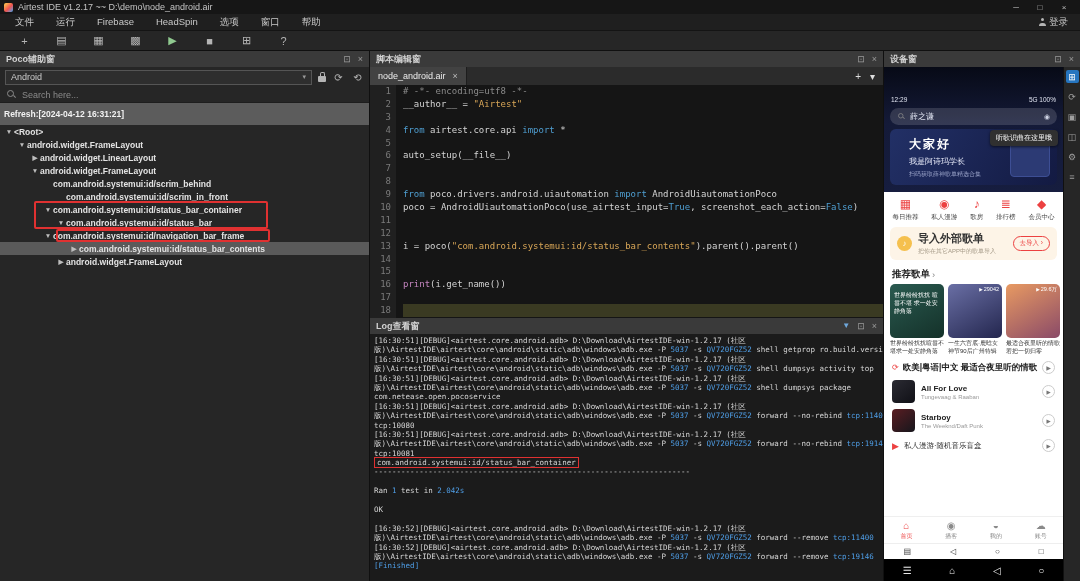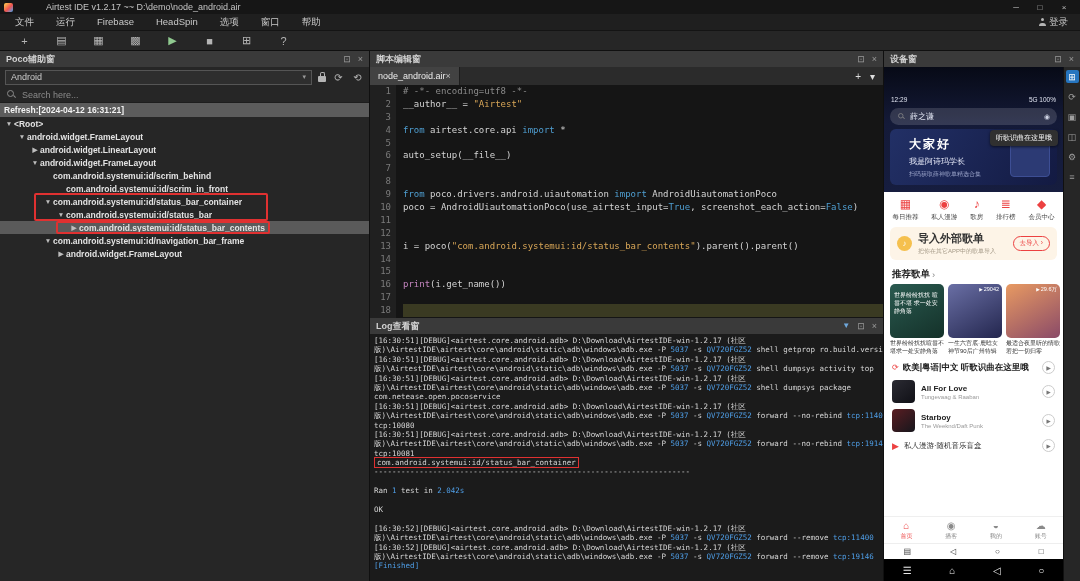--- a/index.html
+++ b/index.html
@@ -2,21 +2,21 @@
 <html><head>
 <meta charset="utf-8">
 <style>
   *{box-sizing:border-box;margin:0;padding:0;}
   html,body{width:1080px;height:581px;overflow:hidden;}
   body{background:#1d1d1d;font-family:"Liberation Sans",sans-serif;color:#ccc;position:relative;font-size:10px;}
 
   
   .titlebar{height:14px;background:#161616;display:flex;align-items:center;padding:0 4px;}
   .app-icon{width:9px;height:9px;border-radius:2px;background:linear-gradient(135deg,#ffd54f,#ef5350 55%,#42a5f5);margin-right:5px;flex:none;}
-  .tb-title{font-size:9px;color:#c4c4c4;white-space:nowrap;margin-left:28px;}
+  .tb-title{font-size:9px;color:#c4c4c4;white-space:nowrap;}
   .win-btns{margin-left:auto;display:flex;}
   .win-btn{width:24px;height:14px;display:flex;align-items:center;justify-content:center;font-size:8px;color:#bdbdbd;}
 
   
   .menubar{height:17px;background:#1f1f1f;display:flex;align-items:center;padding-left:4px;border-bottom:1px solid #141414;}
   .menu-item{padding:0 11px;font-size:9.5px;color:#c9c9c9;}
   .menu-right{margin-left:auto;display:flex;align-items:center;padding-right:12px;gap:3px;color:#c9c9c9;font-size:9.5px;}
   .person-icon{position:relative;width:8px;height:8px;display:inline-block;}
   .person-icon::before{content:"";position:absolute;top:0;left:2.5px;width:3px;height:3px;border-radius:50%;background:#b5b5b5;}
   .person-icon::after{content:"";position:absolute;bottom:0;left:.5px;width:7px;height:3.5px;border-radius:3.5px 3.5px 0 0;background:#b5b5b5;}
@@ -38,34 +38,34 @@
   .poco-select .caret{margin-left:auto;font-size:7px;color:#999;}
   .ctl-icon{color:#b5b5b5;font-size:10px;width:13px;text-align:center;}
   .lock-icon{position:relative;width:8px;height:6px;background:#b5b5b5;border-radius:1px;margin-top:4px;}
   .lock-icon::before{content:"";position:absolute;top:-4px;left:1.5px;width:3.5px;height:4px;border:1px solid #b5b5b5;border-bottom:none;border-radius:2px 2px 0 0;}
   .search-row{height:16px;display:flex;align-items:center;padding:0 7px;gap:6px;flex:none;border-bottom:1px solid #1e1e1e;}
   .mag-icon{position:relative;width:9px;height:9px;flex:none;}
   .mag-icon::before{content:"";position:absolute;top:0;left:0;width:5px;height:5px;border:1.2px solid #8a8a8a;border-radius:50%;}
   .mag-icon::after{content:"";position:absolute;left:6px;top:6px;width:3px;height:1.2px;background:#8a8a8a;transform:rotate(45deg);}
   .search-input{flex:1;background:transparent;border:none;outline:none;color:#aaa;font-size:9px;font-family:"Liberation Sans",sans-serif;}
   .search-input::placeholder{color:#8a8a8a;}
-  .refresh-row{height:14px;background:#5c5c5c;color:#f2f2f2;font-size:8.5px;font-weight:bold;display:flex;align-items:center;padding:0 4px;flex:none;}
+  .refresh-row{height:22px;background:#5c5c5c;color:#f2f2f2;font-size:8.5px;font-weight:bold;display:flex;align-items:center;padding:0 4px;flex:none;}
   .tree{position:relative;flex:1;overflow:hidden;}
   .tree-row{height:13px;display:flex;align-items:center;white-space:pre;font-size:8.5px;font-weight:bold;color:#e3e3e3;}
   .tree-row.selected{background:#5a5a5a;}
   .tree-arrow{width:10px;font-size:6.5px;color:#bdbdbd;text-align:center;flex:none;}
   .red-box{position:absolute;border:2px solid #e03131;border-radius:2px;pointer-events:none;z-index:5;}
   .red-box-a{top:76px;left:34px;width:234px;height:28px;}
   .red-box-b{top:104px;left:56px;width:214px;height:13px;}
 
   
   .center-col{width:514px;display:flex;flex-direction:column;border-right:1px solid #101010;flex:none;}
   .editor-panel{height:267px;display:flex;flex-direction:column;flex:none;}
   .tabbar{height:18px;background:#2b2b2b;display:flex;align-items:center;flex:none;}
-  .tab{height:18px;background:#424242;color:#ececec;font-size:9px;display:flex;align-items:center;padding:0 8px;gap:0;border-right:1px solid #1d1d1d;}
+  .tab{height:18px;background:#424242;color:#ececec;font-size:9px;display:flex;align-items:center;padding:0 8px;gap:7px;border-right:1px solid #1d1d1d;}
   .tab-close{color:#bbb;font-size:9px;}
   .tab-actions{margin-left:auto;display:flex;gap:9px;padding-right:8px;color:#ddd;font-size:10px;}
   .code{flex:1;background:#151515;display:flex;font-family:"DejaVu Sans Mono",monospace;font-size:9px;line-height:12.9px;overflow:hidden;}
   .gutter{width:26px;background:#202020;color:#7a7a7a;text-align:right;padding-right:5px;flex:none;}
   .g-num{height:12.9px;}
   .codelines{flex:1;padding-left:7px;white-space:pre;overflow:hidden;}
   .code-line{height:12.9px;}
   .cur-line{background:#3a3a22;}
   .t-com{color:#8a8a8a;}
   .t-kw{color:#4f9fd2;}
@@ -209,22 +209,22 @@
       <div class="red-box red-box-a"></div>
       <div class="red-box red-box-b"></div>
     <div class="tree-row" style="padding-left: 4px;"><span class="tree-arrow">▼</span><span class="tree-label">&lt;Root&gt;</span></div>
         <div class="tree-row" style="padding-left: 17px;"><span class="tree-arrow">▼</span><span class="tree-label">android.widget.FrameLayout</span></div>
         <div class="tree-row" style="padding-left: 30px;"><span class="tree-arrow">▶</span><span class="tree-label">android.widget.LinearLayout</span></div>
         <div class="tree-row" style="padding-left: 30px;"><span class="tree-arrow">▼</span><span class="tree-label">android.widget.FrameLayout</span></div>
         <div class="tree-row" style="padding-left: 43px;"><span class="tree-arrow"></span><span class="tree-label">com.android.systemui:id/scrim_behind</span></div>
         <div class="tree-row" style="padding-left: 56px;"><span class="tree-arrow"></span><span class="tree-label">com.android.systemui:id/scrim_in_front</span></div>
         <div class="tree-row" style="padding-left: 43px;"><span class="tree-arrow">▼</span><span class="tree-label">com.android.systemui:id/status_bar_container</span></div>
         <div class="tree-row" style="padding-left: 56px;"><span class="tree-arrow">▼</span><span class="tree-label">com.android.systemui:id/status_bar</span></div>
+        <div class="tree-row" style="padding-left: 43px;"><span class="tree-arrow">▼</span><span class="tree-label">com.android.systemui:id/navigation_bar_frame</span></div>
         <div class="tree-row selected" style="padding-left: 69px;"><span class="tree-arrow">▶</span><span class="tree-label">com.android.systemui:id/status_bar_contents</span></div>
-        <div class="tree-row" style="padding-left: 43px;"><span class="tree-arrow">▼</span><span class="tree-label">com.android.systemui:id/navigation_bar_frame</span></div>
         <div class="tree-row" style="padding-left: 56px;"><span class="tree-arrow">▶</span><span class="tree-label">android.widget.FrameLayout</span></div>
       </div>
   </div>
 
   <div class="center-col">
     <div class="editor-panel">
       <div class="panel-header">
         <span>脚本编辑窗</span>
         <span class="hdr-icons">
           <span>⊡</span>
@@ -363,21 +363,21 @@
                   <div class="cover-count">
                     <span class="cp">▶</span>
                     <span>29.6万</span>
                   </div>
                 </div>
                 <div class="cover-cap">最适合夜里听的情歌 若把一切归零</div>
               </div>
             </div>
           <div class="p-song-hdr">
             <span class="ref">⟳</span>
-            <span>欧美|粤语|中文 听歌识曲在这里哦</span>
+            <span>欧美|粤语|中文 最适合夜里听的情歌</span>
             <span class="play-circle">▶</span>
           </div>
           <div id="song-list">
               <div class="p-song">
                 <span class="s-thumb t0"></span>
                 <span>
                   <div class="s-title">All For Love</div>
                   <div class="s-artist">Tungevaag &amp; Raaban</div>
                 </span>
                 <span class="play-circle">▶</span>

